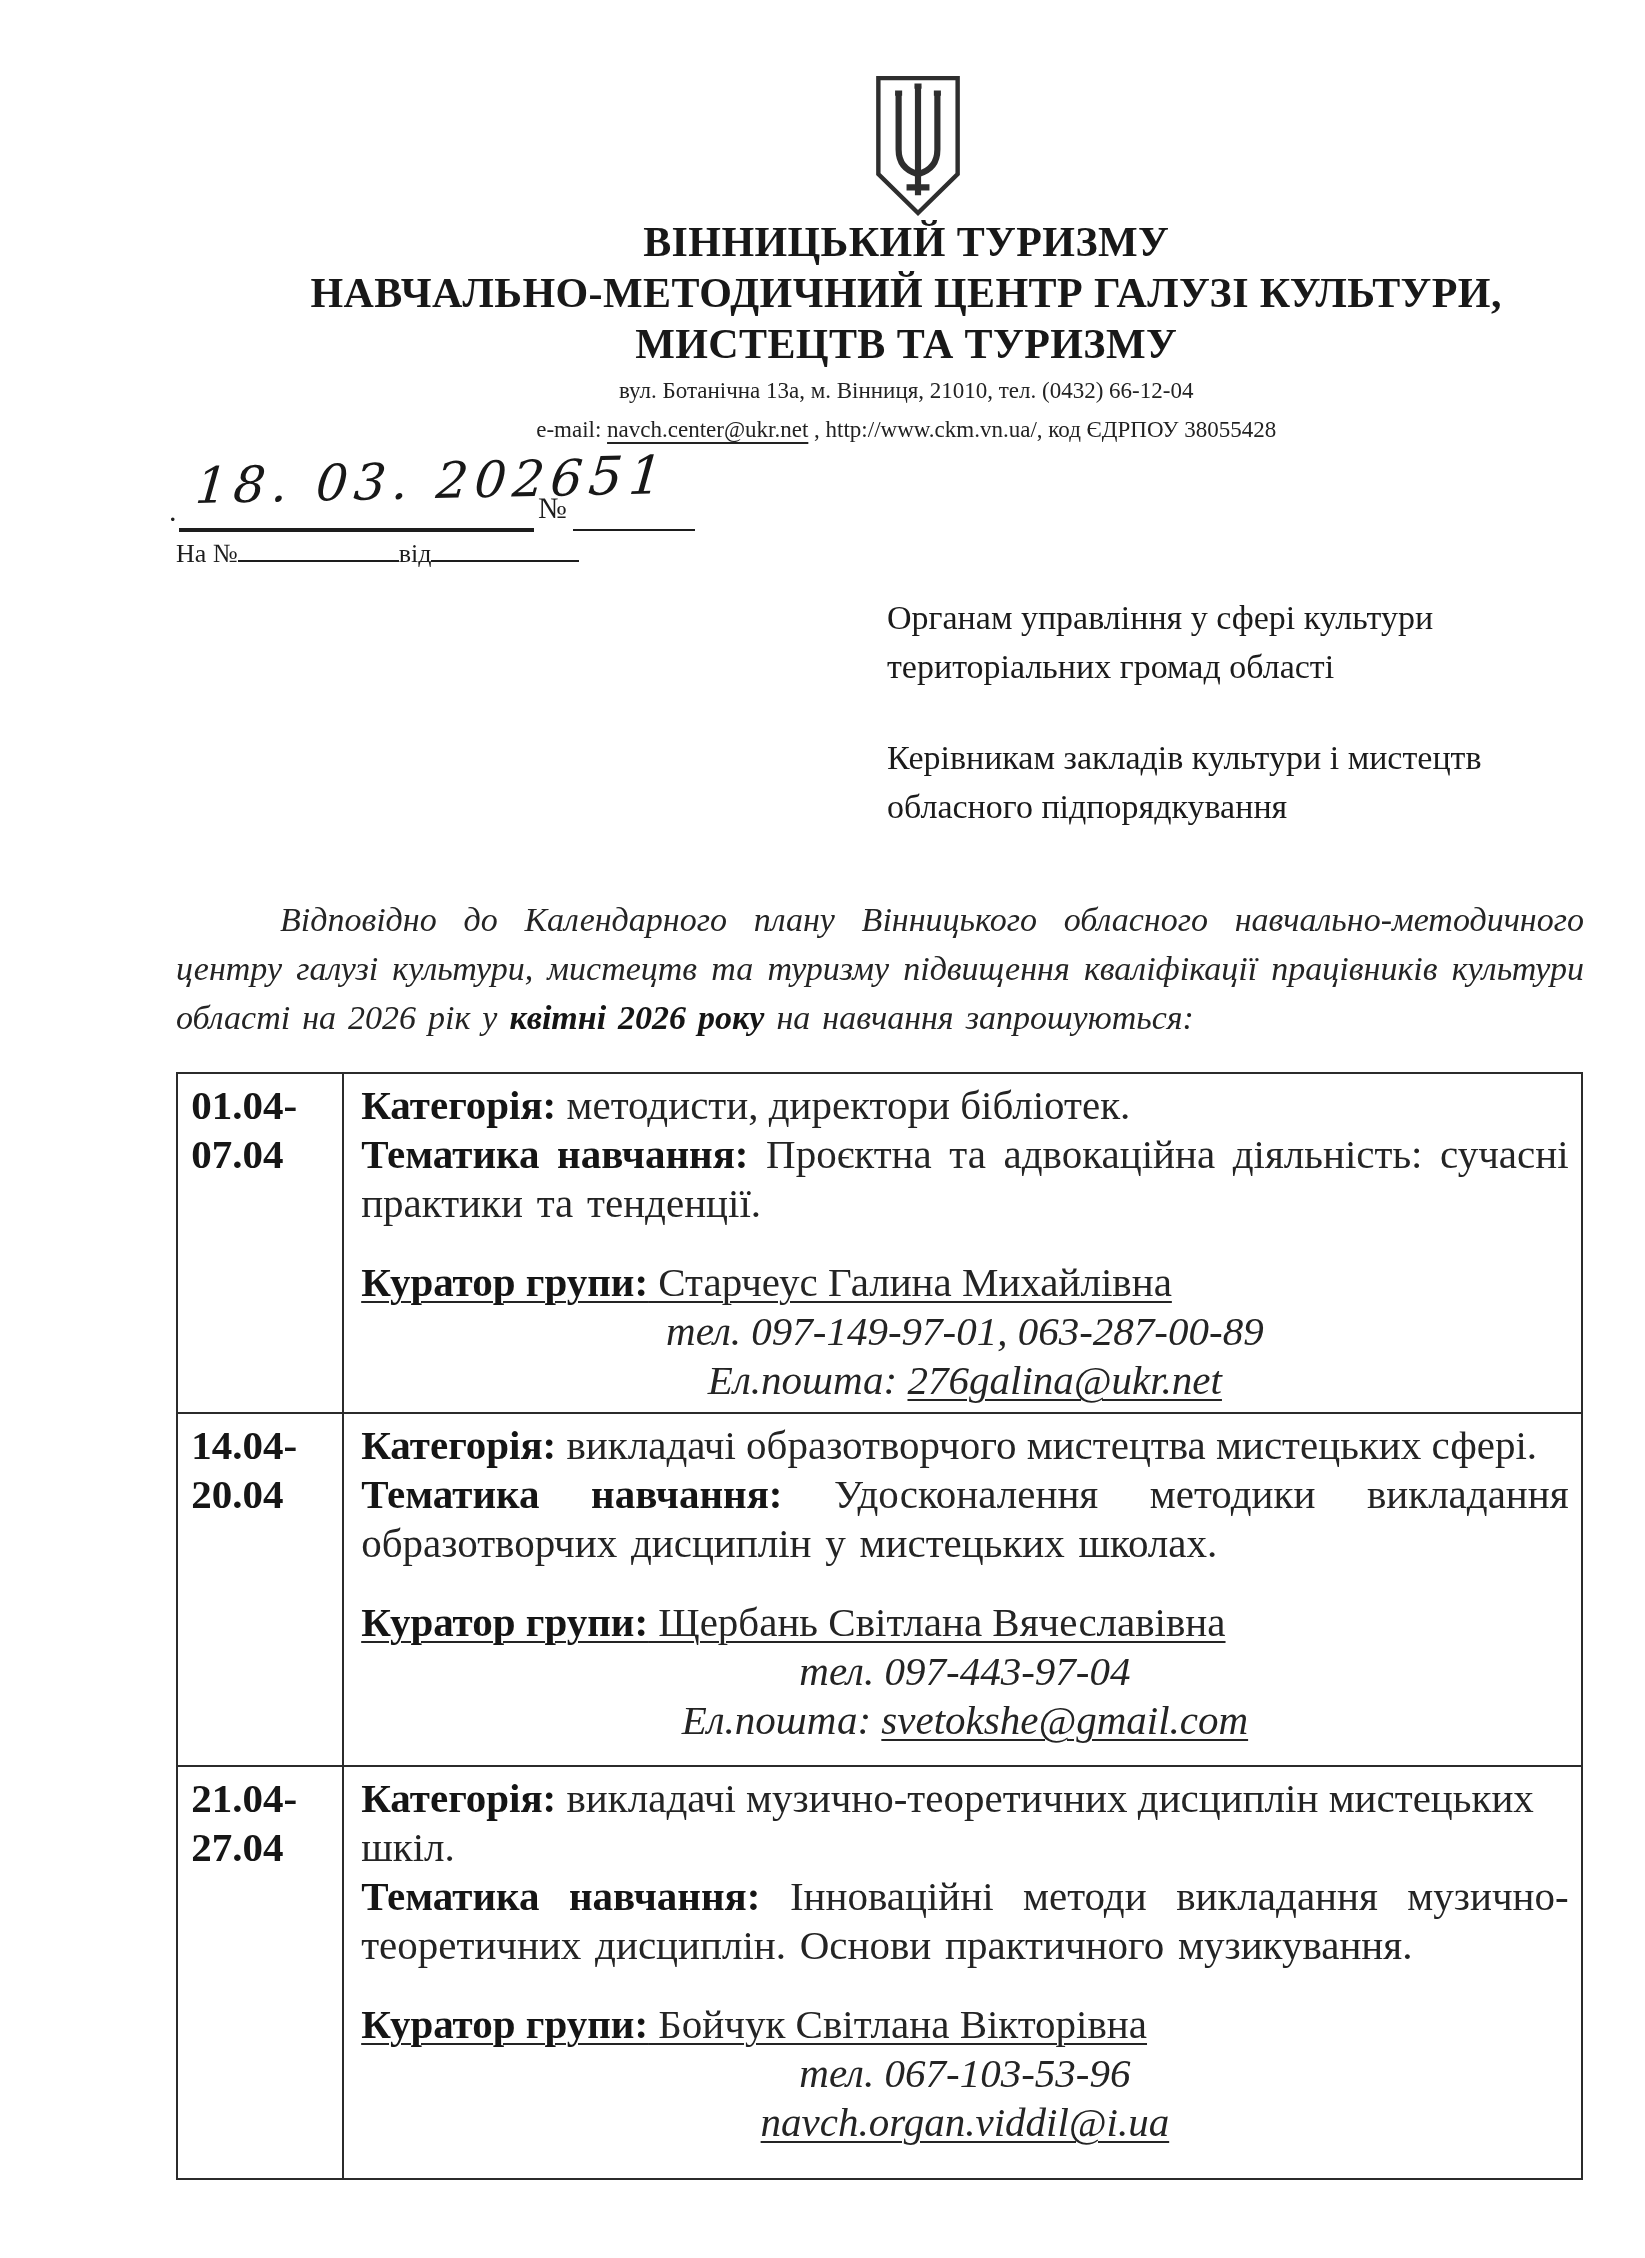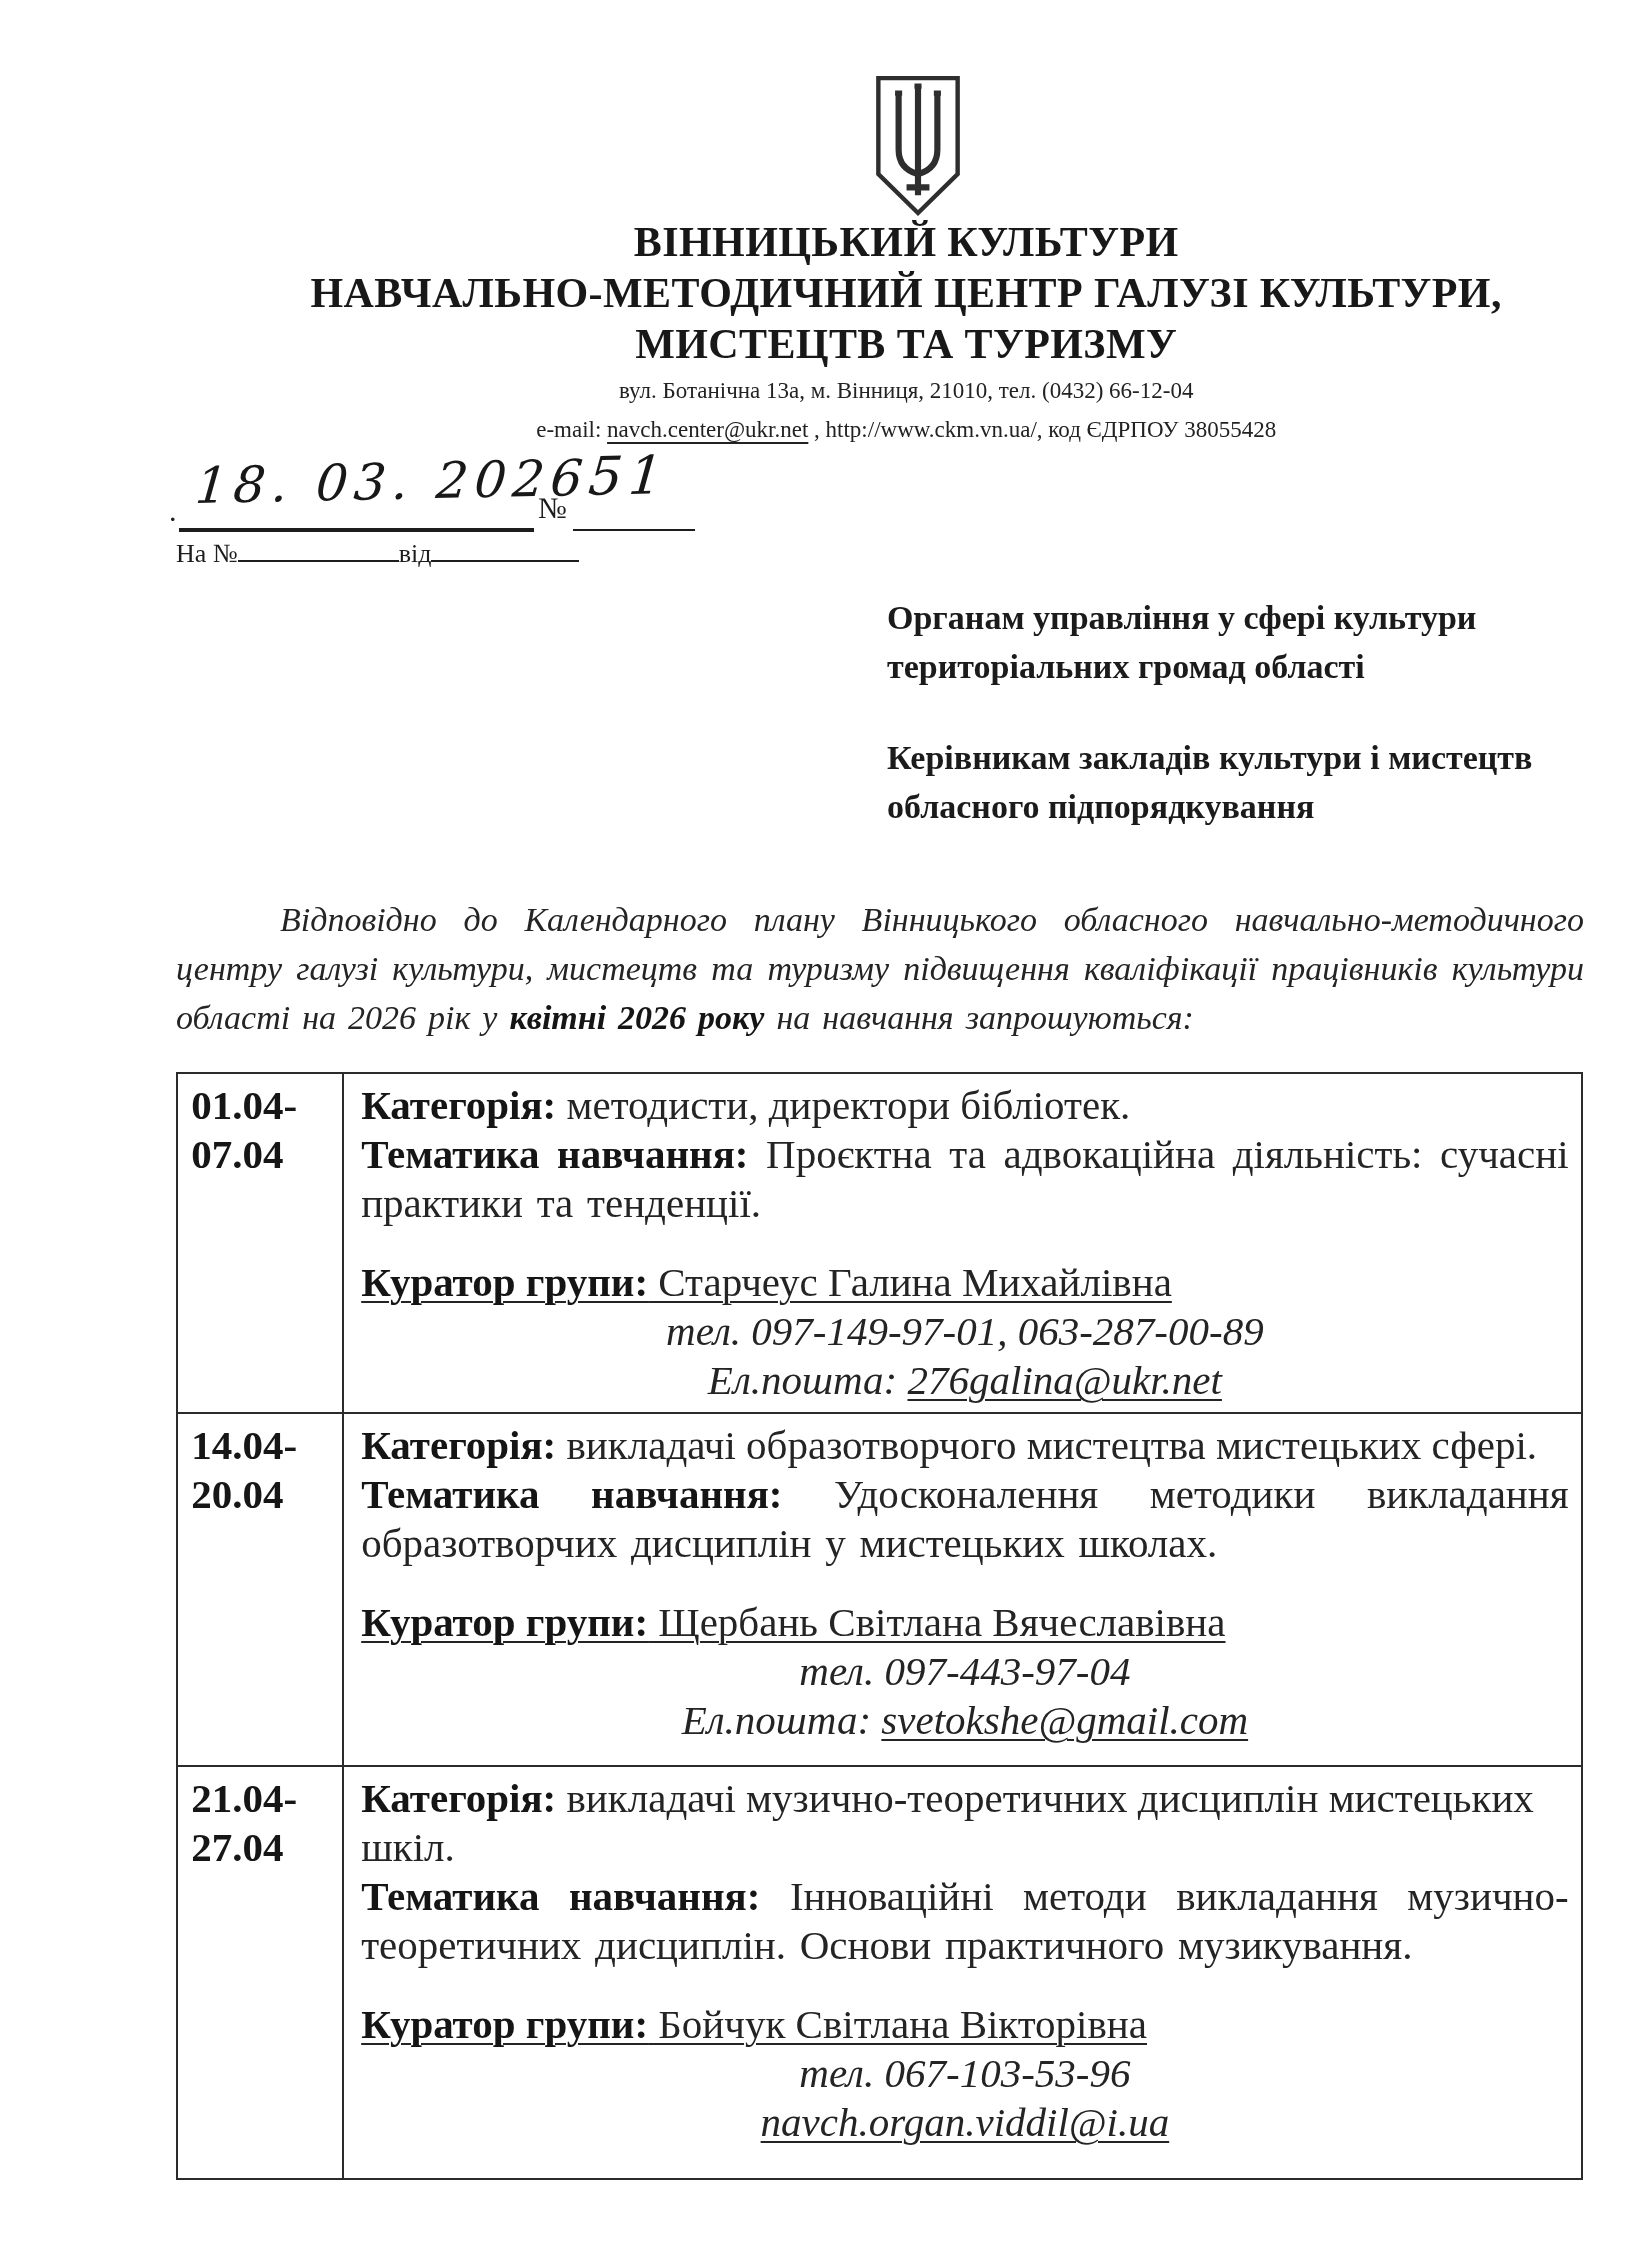--- a/index.html
+++ b/index.html
@@ -32,21 +32,21 @@
   .hw-num{position:absolute;left:589px;top:445px;font-size:53px;}
   .ref-dot{position:absolute;left:169px;top:494px;font-size:30px;}
   .ref-line1a{position:absolute;left:179px;top:528px;width:355px;border-top:4.4px solid #1d1d1d;}
   .ref-no{position:absolute;left:538px;top:491px;font-size:30px;color:#1d1d1d;}
   .ref-line1c{position:absolute;left:573px;top:529px;width:122px;border-top:2.6px solid #1d1d1d;}
   .ref-row2{position:absolute;left:176px;top:533px;font-size:26px;color:#1d1d1d;white-space:nowrap;}
   .blank{display:inline-block;border-bottom:2.6px solid #1d1d1d;height:1.05em;vertical-align:baseline;}
   .blank.w1{width:161px;}
   .blank.w2{width:148px;}
   
-  .addressees{position:absolute;left:887px;top:593px;width:670px;font-weight:bold;font-size:34px;line-height:49px;color:#1b1b1b;}
+  .addressees{position:absolute;left:887px;top:593px;width:670px;font-weight:normal;font-size:34px;line-height:49px;color:#1b1b1b;}
   .addressees p{margin:0 0 42px 0;}
   
   .intro{
     position:absolute;left:176px;top:895px;width:1408px;
     font-size:34px;line-height:49px;text-align:justify;color:#242424;
     text-indent:104px;word-spacing:3.5px;font-style:italic;
   }
   .intro b{color:#151515;}
   
   .sched{
@@ -76,21 +76,21 @@
   <div class="emblem">
     <svg width="92" height="148" viewBox="0 0 104 168" aria-hidden="true">
       <path d="M7,7 H97 V116 L52,160 L7,116 Z" fill="none" stroke="#2e2e2e" stroke-width="5"></path>
       <path d="M30,24 V88 Q30,110 52,116 M74,24 V88 Q74,110 52,116 M52,16 V116" fill="none" stroke="#2e2e2e" stroke-width="7"></path>
       <path d="M26,24 h8 M70,24 h8 M48,16 h8" fill="none" stroke="#2e2e2e" stroke-width="6"></path>
       <path d="M52,116 V140 M39,131 H65" fill="none" stroke="#2e2e2e" stroke-width="7"></path>
     </svg>
   </div>
 
   <div class="org-name">
-    <div>ВІННИЦЬКИЙ КУЛЬТУРИ</div>
+    <div>ВІННИЦЬКИЙ ТУРИЗМУ</div>
     <div>НАВЧАЛЬНО-МЕТОДИЧНИЙ ЦЕНТР ГАЛУЗІ КУЛЬТУРИ,</div>
     <div>МИСТЕЦТВ ТА ТУРИЗМУ</div>
   </div>
 
   <div class="addr-block">
     <div>вул. Ботанічна 13а, м. Вінниця, 21010, тел. (0432) 66-12-04</div>
     <div><span>e-mail: </span><span class="ul">navch.center@ukr.net</span><span> , http://www.ckm.vn.ua/, код ЄДРПОУ 38055428</span></div>
   </div>
 
   <div class="ref">

